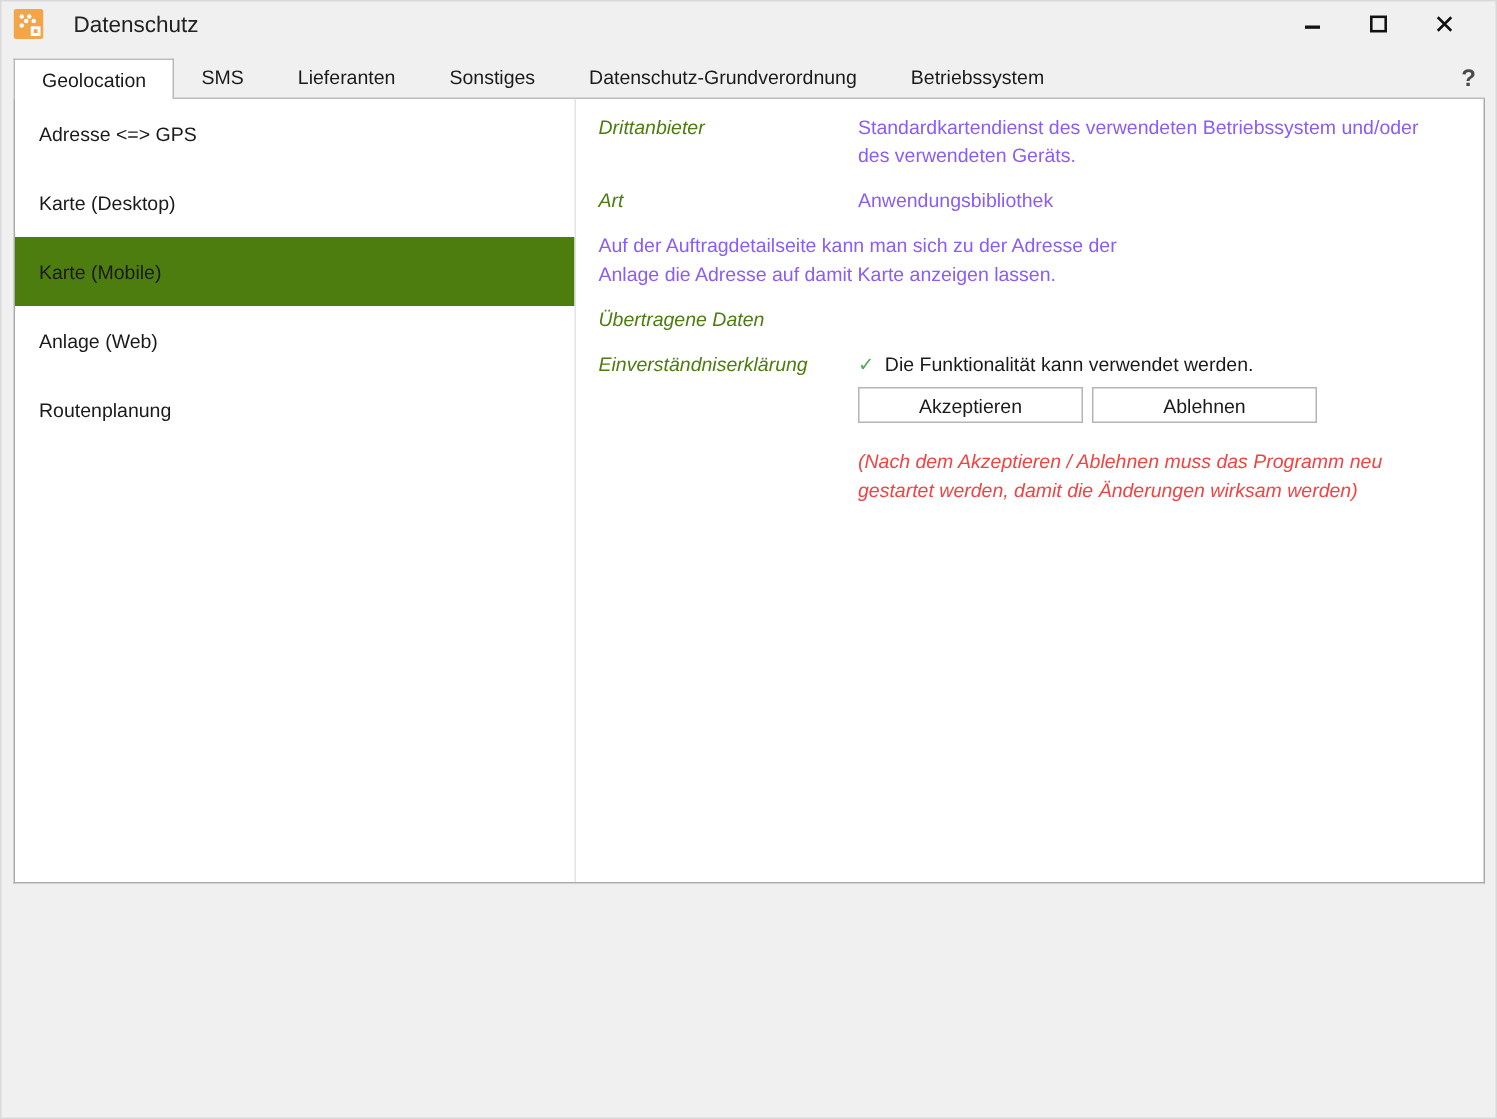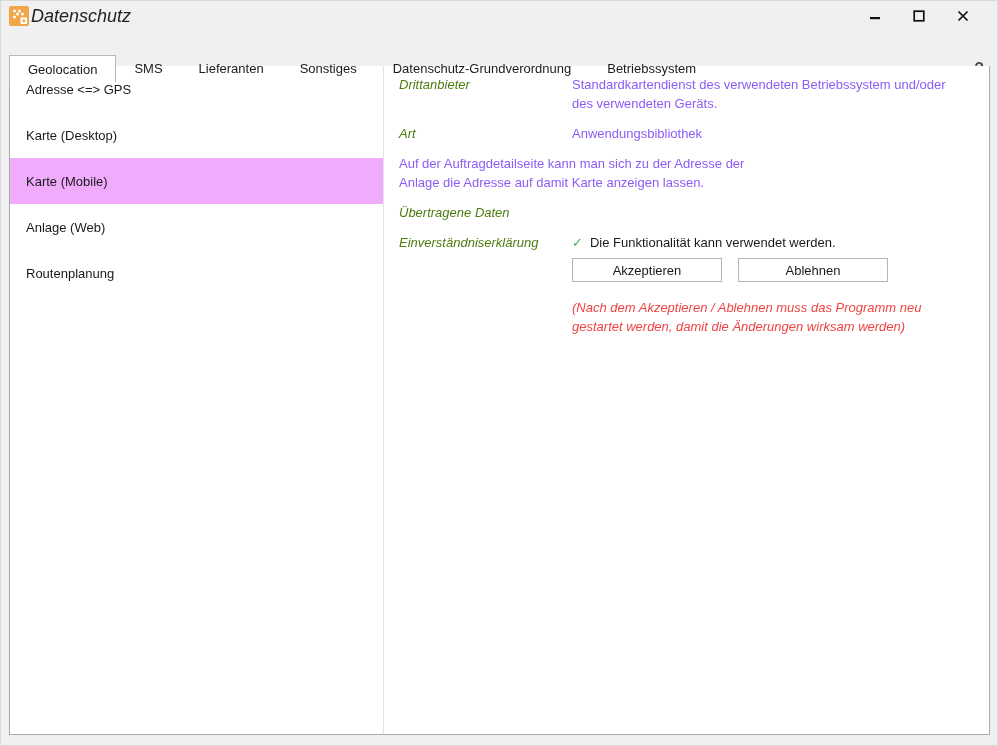--- a/index.html
+++ b/index.html
@@ -11,74 +11,74 @@
   .window {
     position:relative; width:998px; height:746px;
     background:#f0f0f0; overflow:hidden;
     border:1px solid #d9d9d9;
   }
   
   .titlebar {
     height:30px; display:flex; align-items:center; padding-left:8px;
   }
   .app-icon { width:20px; height:20px; display:inline-block; flex:0 0 auto; }
-  .window-title { margin-left:2px; color:#222; font-size:18px;font-style:italic; }
+  .window-title { margin-left:20px; color:#222; font-size:15px; }
   .win-controls { margin-left:auto; display:flex; align-items:center; gap:20px; padding-right:22px; }
   .ctrl-btn {
     width:24px; height:22px; border:none; background:transparent;
     display:flex; align-items:center; justify-content:center; cursor:default; padding:0;
   }
   
   .tabstrip {
     position:absolute; top:38px; left:8px; width:981px; height:27px;
-    display:flex; align-items:center;margin-top:16px;
+    display:flex; align-items:flex-start;
   }
   .tabstrip::after {
     content:""; position:absolute; left:0; right:0; bottom:0; height:1px;
     background:#bdbdbd;
   }
   .tab {
     position:relative; height:25px; padding:0 18px; display:flex; align-items:center;
     color:#1a1a1a; cursor:default; z-index:1;
   }
   .tab.active {
     height:27px; background:#fff;
     border:1px solid #b9b9b9; border-bottom:none;
     z-index:2; padding:0 18px;
   }
   .help-glyph {
     margin-left:auto; align-self:center; padding-right:6px;
     font-size:16px; font-weight:600; color:#4a4a4a; cursor:default;
   }
   
   .content {
-    position:absolute; top:65px; left:8px; width:981px; height:669px;
+    position:absolute; top:65px; left:8px; width:981px; height:523px;
     background:#ffffff; border:1px solid #ababab; border-top:none;
     display:flex;
   }
   .sidebar { width:373px; flex:0 0 auto; padding-top:0; }
   .nav-item {
     height:46px; display:flex; align-items:center; padding-left:16px;
     cursor:default; color:#1a1a1a;
   }
-  .nav-item.selected { background:#f0abfc; }
+  .nav-item.selected { background:#4d7c0f; }
   .v-divider { width:1px; background:#e4e4e4; flex:0 0 auto; }
   .details { flex:1; padding:9px 0 0 15px; }
   .detail-row { display:flex; margin-bottom:11px; }
   .detail-label {
     width:173px; flex:0 0 auto; font-style:italic; color:#4d7c0f; line-height:19px;
   }
   .detail-value {
     line-height:19px; color:#8b5cf6; max-width:380px; white-space:pre-line;
   }
   
   .consent-body { display:flex; flex-direction:column; }
   .consent-status { display:flex; align-items:baseline; line-height:19px; }
   .check-glyph { color:#55a955; margin-right:7px; font-weight:bold; }
-  .consent-buttons { display:flex; gap:16px; margin-top:6px; }
+  .consent-buttons { display:flex; gap:6px; margin-top:6px; }
   .consent-btn {
     width:150px; height:24px; background:#fff; border:1px solid #b5b5b5;
     font-family:inherit; font-size:13px; color:#1a1a1a; cursor:default;
   }
   .consent-note {
     margin-top:16px; font-style:italic; line-height:19px; max-width:382px; color:#ef4444;
   }
 </style>
 </head>
 <body>

